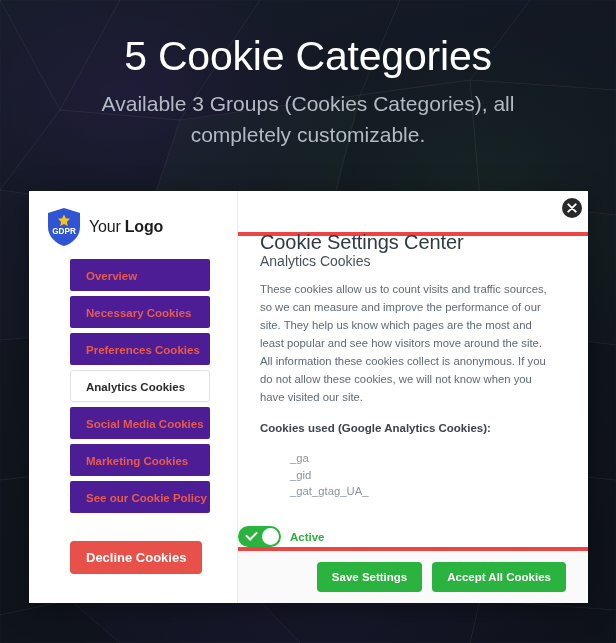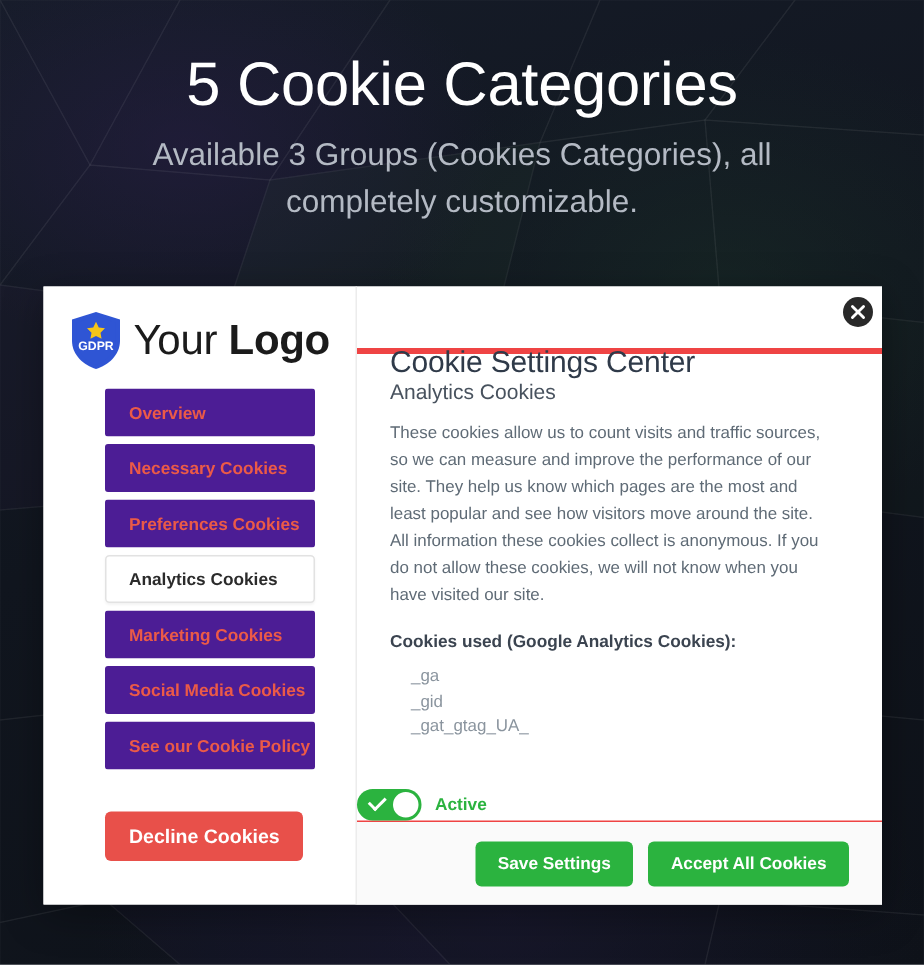--- a/index.html
+++ b/index.html
@@ -103,21 +103,21 @@
     height: 56px;
     box-sizing: border-box;
   }
   .brand-logo {
     width: 36px;
     height: 40px;
     flex: none;
   }
   .brand-text {
     margin-left: 7px;
-    font-size: 28px;
+    font-size: 16px;
     color: #1b1b1b;
     letter-spacing: -0.2px;
     white-space: nowrap;
   }
   .brand-text b { font-weight: bold; }
 
   .nav {
     margin-top: 12px;
     padding: 0 27px 0 41px;
   }
@@ -199,21 +199,21 @@
     margin: 0 0 16px 0;
   }
   .cookies-used-label {
     font-size: 11.5px;
     font-weight: bold;
     color: #3b4450;
     margin: 0 0 9px 0;
   }
   .cookie-list {
     list-style: none;
-    margin: 0;
+    margin: 16px;
     padding: 0 0 0 14px;
   }
   .cookie-list li {
     font-size: 11.3px;
     color: #8a949e;
     line-height: 16.5px;
   }
 
   .toggle-row {
     display: flex;
@@ -251,21 +251,21 @@
   }
   .toggle-label {
     margin-left: 9px;
     font-size: 11.5px;
     font-weight: bold;
     color: #2bb33f;
   }
 
   .content-footer {
     background: #fafafa;
-    border-top: 1px solid #ef4444;
+    border-top: 4px solid #ef4444;
     height: 56px;
     box-sizing: border-box;
     display: flex;
     align-items: center;
     justify-content: flex-end;
     padding-right: 22px;
     gap: 10px;
   }
   .btn-green {
     background: #2bb33f;
@@ -344,22 +344,22 @@
           <text x="18" y="26.5" text-anchor="middle" fill="#ffffff" font-family="Liberation Sans, sans-serif" font-size="8.2" font-weight="bold">GDPR</text>
         </svg>
         <div class="brand-text"><span>Your </span><b>Logo</b></div>
       </div>
 
       <div class="nav">
         <div class="nav-item">Overview</div>
         <div class="nav-item">Necessary Cookies</div>
         <div class="nav-item">Preferences Cookies</div>
         <div class="nav-item active">Analytics Cookies</div>
+        <div class="nav-item">Social Media Cookies</div>
         <div class="nav-item">Marketing Cookies</div>
-        <div class="nav-item">Social Media Cookies</div>
         <div class="nav-item">See our Cookie Policy</div>
       </div>
 
       <div class="decline-wrap">
         <button class="btn-decline">Decline Cookies</button>
       </div>
     </div>
 
     <div class="content">
 

